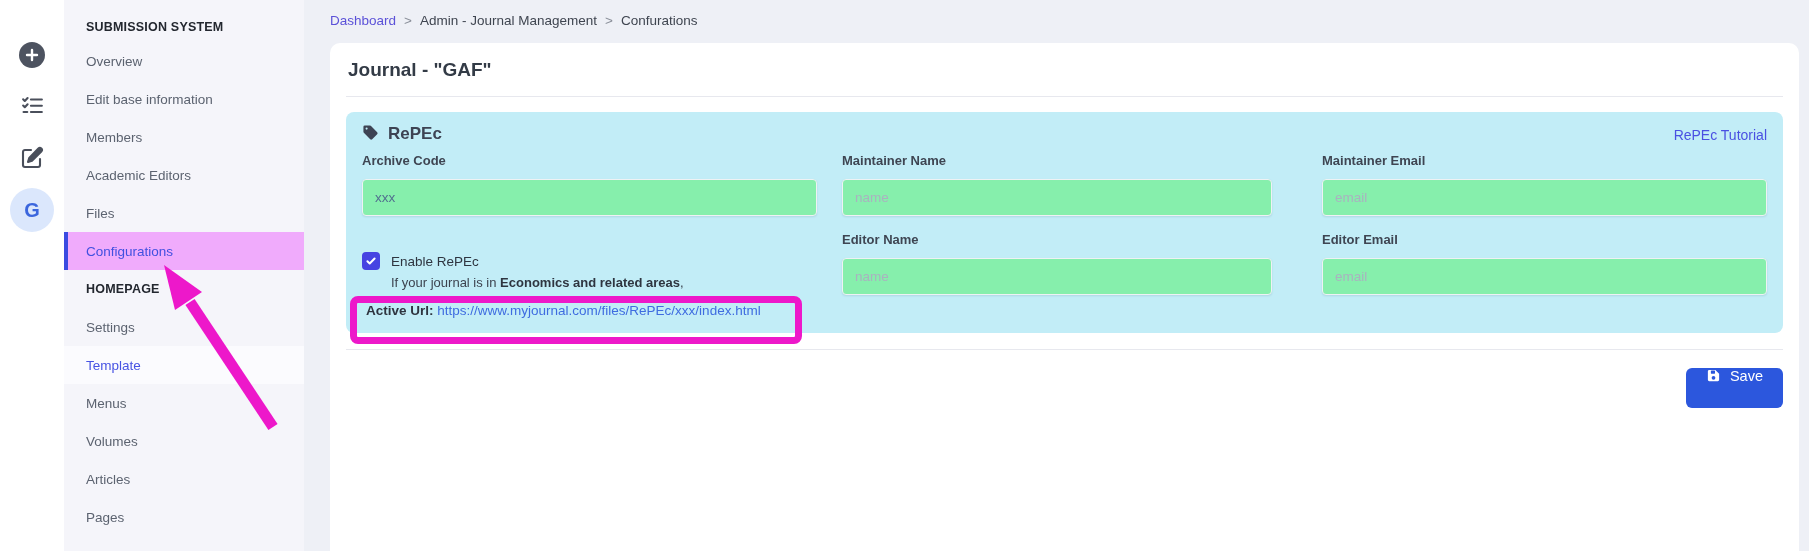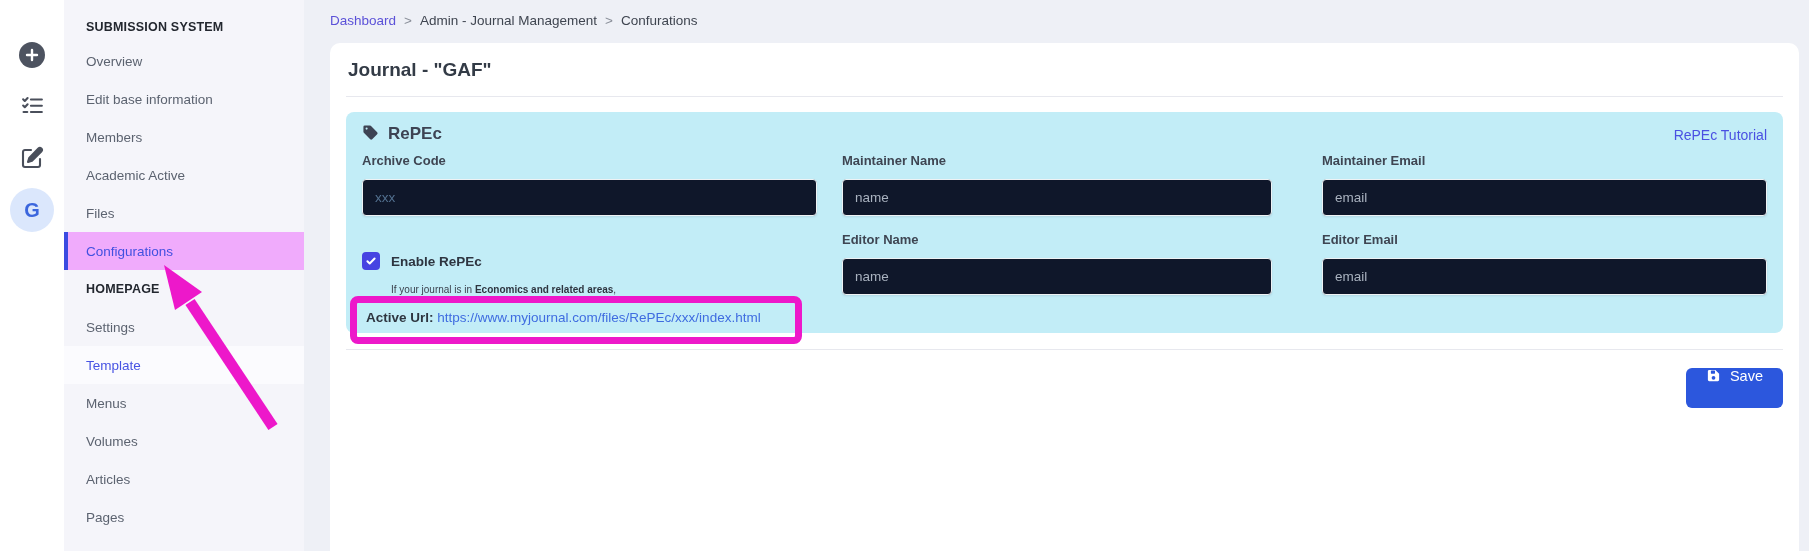--- a/index.html
+++ b/index.html
@@ -33,29 +33,29 @@
   
   .panel { margin-top:15px; background:#c2edf7; border-radius:8px; padding:13px 16px 14px 16px; height:221px; }
   .panel-head { display:flex; justify-content:space-between; align-items:center; height:20px; }
   .panel-title { display:flex; align-items:flex-start; gap:9px; font-size:17px; font-weight:700; color:#3d4353; }
   .tutorial-link { font-size:14px; color:#4a50e2; cursor:pointer; }
 
   .form-grid { display:grid; grid-template-columns:455px 430px 1fr; column-gap:25px; margin-top:8px; }
   .col3 { padding-left:25px; }
   .field-label { font-size:13px; font-weight:700; color:#3e4552; line-height:15px; margin-bottom:11px; }
   .field-label.stacked { margin-top:16px; }
-  .text-input { width:100%; height:37px; border:1px solid #eef2f4; border-radius:4px; background:#0f172a;
+  .text-input { width:100%; height:37px; border:1px solid #eef2f4; border-radius:4px; background:#86efac;
                 padding:0 12px; font-size:13.5px; color:#52708f; outline:none;
                 box-shadow:0 1px 2px rgba(40,60,90,.12); font-family:"Liberation Sans", sans-serif; }
   .text-input::placeholder { color:#a9b2bf; }
 
   .check-row { display:flex; align-items:center; gap:11px; margin-top:36px; }
   .checkbox { width:18px; height:18px; border-radius:4px; background:#4643e2; display:flex; align-items:center; justify-content:center; cursor:pointer; flex:none; }
-  .check-label { font-size:13.5px; font-weight:700; color:#2e3540; }
-  .help-text { margin-top:12px; padding-left:29px; font-size:10px; color:#3c434f; line-height:15px; }
+  .check-label { font-size:13.5px; font-weight:400; color:#2e3540; }
+  .help-text { margin-top:5px; padding-left:29px; font-size:13px; color:#3c434f; line-height:15px; }
   .help-text b { color:#2e3540; }
   .active-url { margin-top:13px; font-size:13.5px; line-height:16px; padding-left:4px; white-space:nowrap; }
   .active-url .lbl { font-weight:700; color:#2e3540; }
   .active-url .url { color:#3f6ce0; cursor:pointer; }
 
   .save-row { margin-top:18px; display:flex; justify-content:flex-end; }
   .save-btn { height:40px; padding:0 20px; background:#2c57dd; color:#fff; border:none; border-radius:6px;
               font-size:14.5px; display:flex; align-items:flex-start; gap:9px; cursor:pointer; font-family:"Liberation Sans", sans-serif; }
 
   
@@ -99,21 +99,21 @@
     <div class="rail-icon" style="top:188px;">
       <span class="avatar">G</span>
     </div>
   </div>
 
   <nav class="sidebar">
     <div class="side-header">SUBMISSION SYSTEM</div>
     <div class="side-item">Overview</div>
     <div class="side-item">Edit base information</div>
     <div class="side-item">Members</div>
-    <div class="side-item">Academic Active</div>
+    <div class="side-item">Academic Editors</div>
     <div class="side-item">Files</div>
     <div class="side-item active">Configurations</div>
     <div class="side-header second">HOMEPAGE</div>
     <div class="side-item">Settings</div>
     <div class="side-item accent">Template</div>
     <div class="side-item">Menus</div>
     <div class="side-item">Volumes</div>
     <div class="side-item">Articles</div>
     <div class="side-item">Pages</div>
   </nav>

